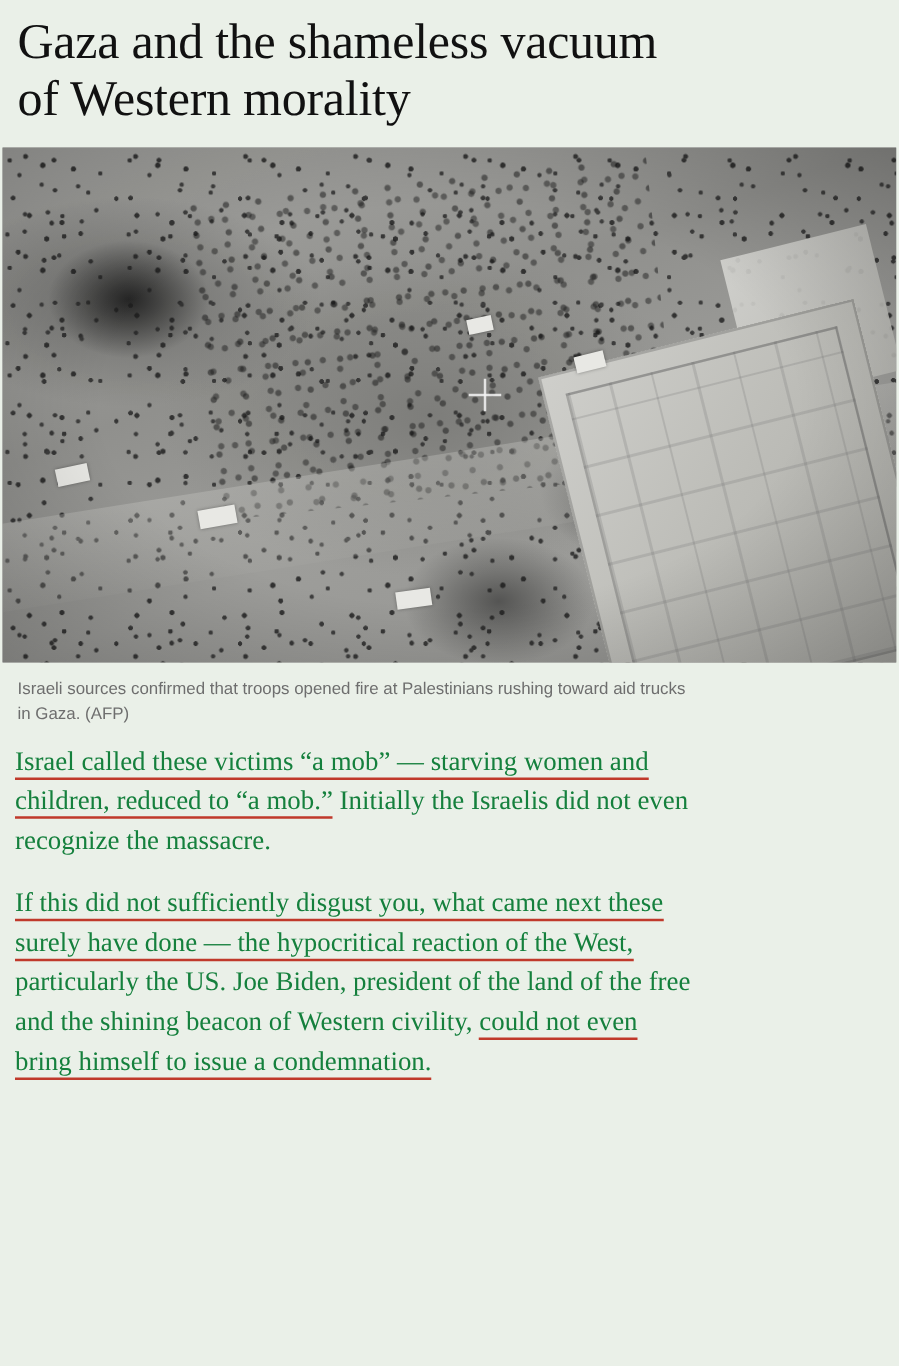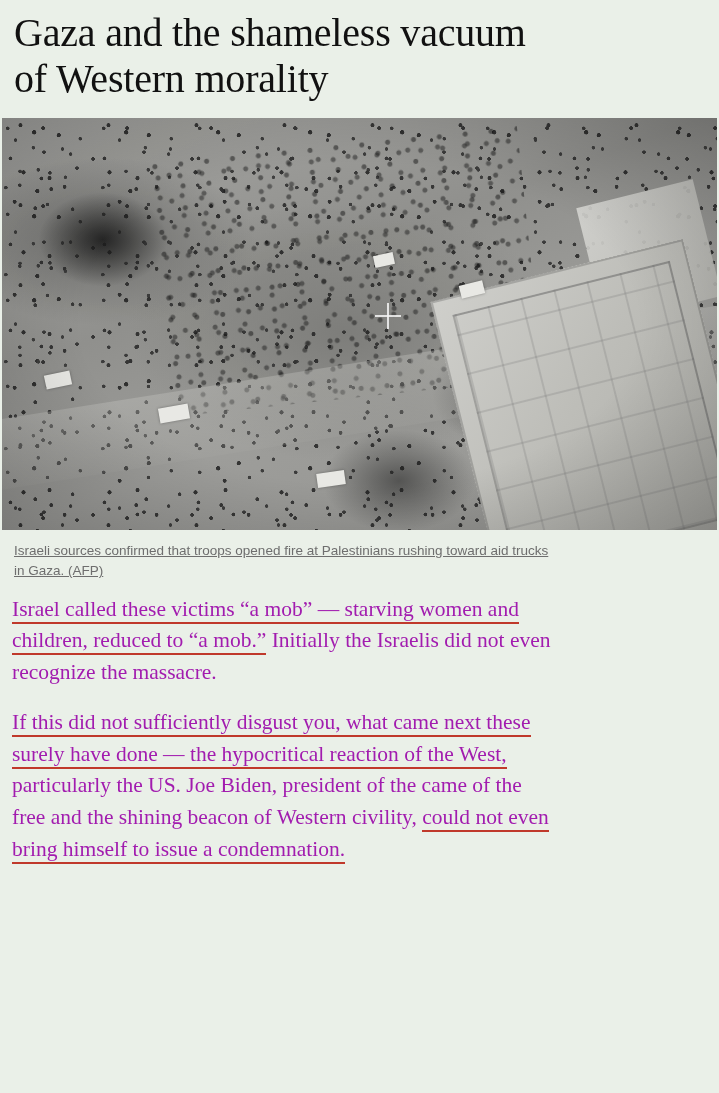--- a/index.html
+++ b/index.html
@@ -199,31 +199,30 @@
     background: radial-gradient(ellipse at 50% 50%, rgba(0,0,0,0) 55%, rgba(0,0,0,0.22) 100%);
   }
 
   .caption {
     font-family: "Liberation Sans", sans-serif;
     font-size: 13.5px;
     line-height: 1.5;
     color: #6e6e6e;
     padding: 11px 14px 0 14px;
     max-width: 680px;
-    text-decoration: underline;
   }
 
   .body-copy {
     padding: 12px 14px 0 12px;
   }
   .body-copy p {
     font-family: "Liberation Serif", serif;
     font-size: 21.5px;
     line-height: 1.47;
-    color: #a21caf;
+    color: #15803d;
     margin: 0 0 19px 0;
   }
   .hl {
     border-bottom: 2px solid #c0392b;
     padding-bottom: 1px;
   }
 </style>
 </head>
 <body>
 
@@ -254,18 +253,18 @@
 
   <div class="caption">Israeli sources confirmed that troops opened fire at Palestinians rushing toward aid trucks in Gaza. (AFP)</div>
 
   <div class="body-copy">
 
     <p>
       <span class="hl">Israel called these victims “a mob” — starving women and children, reduced to “a mob.”</span><span> Initially the Israelis did not even recognize the massacre.</span>
     </p>
 
     <p>
-      <span class="hl">If this did not sufficiently disgust you, what came next these surely have done — the hypocritical reaction of the West,</span><span> particularly the US. Joe Biden, president of the came of the free and the shining beacon of Western civility, </span><span class="hl">could not even bring himself to issue a condemnation.</span>
+      <span class="hl">If this did not sufficiently disgust you, what came next these surely have done — the hypocritical reaction of the West,</span><span> particularly the US. Joe Biden, president of the land of the free and the shining beacon of Western civility, </span><span class="hl">could not even bring himself to issue a condemnation.</span>
     </p>
 
 
   </div>
 </div>
 
 </body></html>

